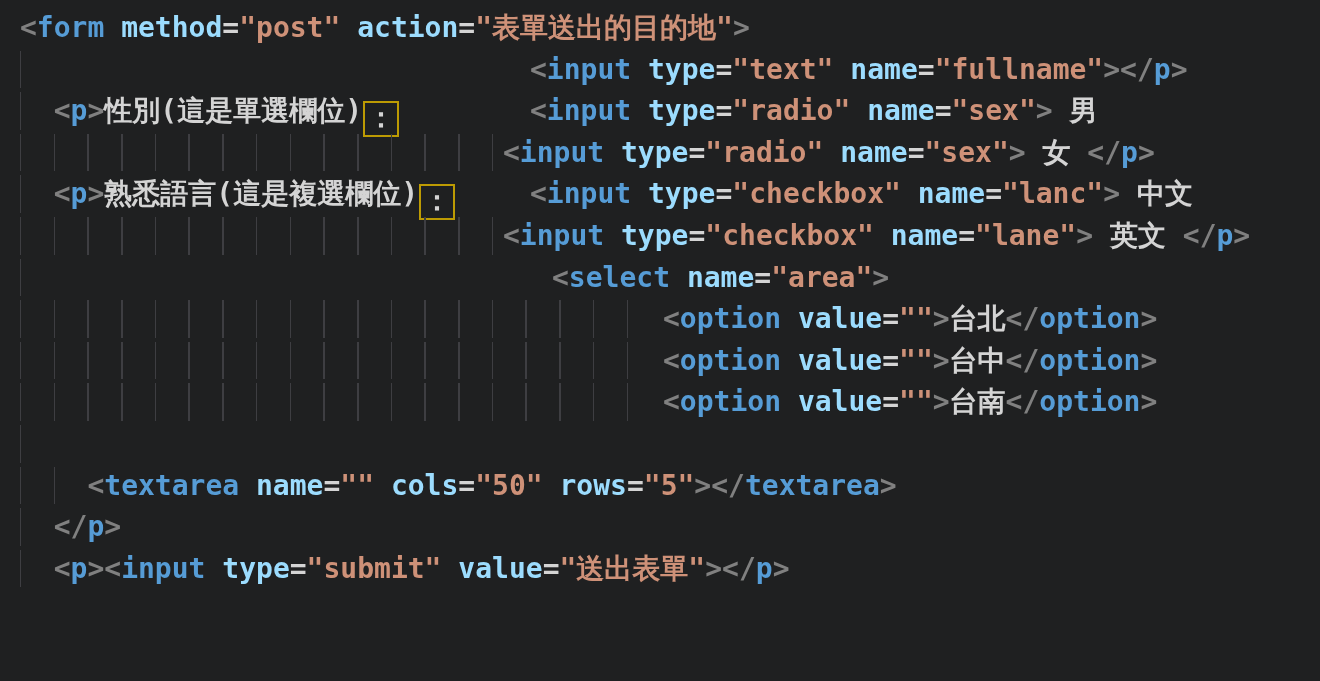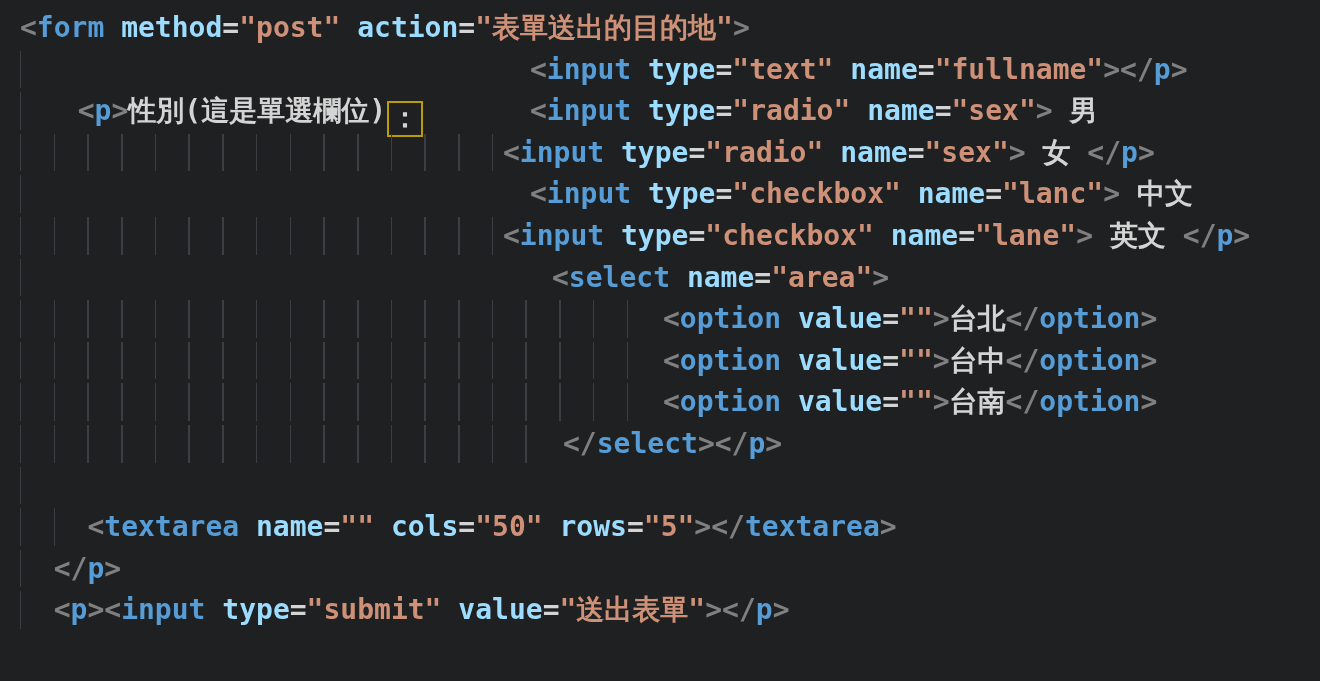--- a/index.html
+++ b/index.html
@@ -53,29 +53,30 @@
 <div id="code-area">
     <div class="code-line">
       <span class="code-part" style="left: 20px;"><span class="tok-punct">&lt;</span><span class="tok-tag">form</span><span class="tok-plain"> </span><span class="tok-attr">method</span><span class="tok-eq">=</span><span class="tok-str">"post"</span><span class="tok-plain"> </span><span class="tok-attr">action</span><span class="tok-eq">=</span><span class="tok-str">"表單送出的目的地"</span><span class="tok-punct">&gt;</span></span>
     </div>
     <div class="code-line">
       <div class="indent-guides" style="width: 28px;"></div>
       <span class="code-part" style="left: 530px;"><span class="tok-punct">&lt;</span><span class="tok-tag">input</span><span class="tok-plain"> </span><span class="tok-attr">type</span><span class="tok-eq">=</span><span class="tok-str">"text"</span><span class="tok-plain"> </span><span class="tok-attr">name</span><span class="tok-eq">=</span><span class="tok-str">"fullname"</span><span class="tok-punct">&gt;</span><span class="tok-punct">&lt;/</span><span class="tok-tag">p</span><span class="tok-punct">&gt;</span></span>
     </div>
     <div class="code-line">
       <div class="indent-guides" style="width: 28px;"></div>
-      <span class="code-part" style="left: 20px; margin-left: 24px;"><span class="tok-plain">  </span><span class="tok-punct">&lt;</span><span class="tok-tag">p</span><span class="tok-punct">&gt;</span><span class="tok-text">性別(這是單選欄位)</span><span class="tok-boxed">：</span></span>
+      <span class="code-part" style="left: 20px;"><span class="tok-plain">  </span><span class="tok-punct">&lt;</span><span class="tok-tag">p</span><span class="tok-punct">&gt;</span><span class="tok-text">性別(這是單選欄位)</span><span class="tok-boxed">：</span></span>
       <span class="code-part" style="left: 530px;"><span class="tok-punct">&lt;</span><span class="tok-tag">input</span><span class="tok-plain"> </span><span class="tok-attr">type</span><span class="tok-eq">=</span><span class="tok-str">"radio"</span><span class="tok-plain"> </span><span class="tok-attr">name</span><span class="tok-eq">=</span><span class="tok-str">"sex"</span><span class="tok-punct">&gt;</span><span class="tok-text"> 男</span></span>
     </div>
     <div class="code-line">
       <div class="indent-guides" style="width: 477px;"></div>
       <span class="code-part" style="left: 503px;"><span class="tok-punct">&lt;</span><span class="tok-tag">input</span><span class="tok-plain"> </span><span class="tok-attr">type</span><span class="tok-eq">=</span><span class="tok-str">"radio"</span><span class="tok-plain"> </span><span class="tok-attr">name</span><span class="tok-eq">=</span><span class="tok-str">"sex"</span><span class="tok-punct">&gt;</span><span class="tok-text"> 女 </span><span class="tok-punct">&lt;/</span><span class="tok-tag">p</span><span class="tok-punct">&gt;</span></span>
     </div>
     <div class="code-line">
       <div class="indent-guides" style="width: 28px;"></div>
+      <span class="code-part" style="left: 20px;"><span class="tok-plain">  </span><span class="tok-punct">&lt;</span><span class="tok-tag">p</span><span class="tok-punct">&gt;</span><span class="tok-text">熟悉語言(這是複選欄位)</span><span class="tok-boxed">：</span></span>
       <span class="code-part" style="left: 530px;"><span class="tok-punct">&lt;</span><span class="tok-tag">input</span><span class="tok-plain"> </span><span class="tok-attr">type</span><span class="tok-eq">=</span><span class="tok-str">"checkbox"</span><span class="tok-plain"> </span><span class="tok-attr">name</span><span class="tok-eq">=</span><span class="tok-str">"lanc"</span><span class="tok-punct">&gt;</span><span class="tok-text"> 中文</span></span>
     </div>
     <div class="code-line">
       <div class="indent-guides" style="width: 477px;"></div>
       <span class="code-part" style="left: 503px;"><span class="tok-punct">&lt;</span><span class="tok-tag">input</span><span class="tok-plain"> </span><span class="tok-attr">type</span><span class="tok-eq">=</span><span class="tok-str">"checkbox"</span><span class="tok-plain"> </span><span class="tok-attr">name</span><span class="tok-eq">=</span><span class="tok-str">"lane"</span><span class="tok-punct">&gt;</span><span class="tok-text"> 英文 </span><span class="tok-punct">&lt;/</span><span class="tok-tag">p</span><span class="tok-punct">&gt;</span></span>
     </div>
     <div class="code-line">
       <div class="indent-guides" style="width: 28px;"></div>
       <span class="code-part" style="left: 552px;"><span class="tok-punct">&lt;</span><span class="tok-tag">select</span><span class="tok-plain"> </span><span class="tok-attr">name</span><span class="tok-eq">=</span><span class="tok-str">"area"</span><span class="tok-punct">&gt;</span></span>
     </div>
@@ -85,24 +86,20 @@
     </div>
     <div class="code-line">
       <div class="indent-guides" style="width: 637px;"></div>
       <span class="code-part" style="left: 663px;"><span class="tok-punct">&lt;</span><span class="tok-tag">option</span><span class="tok-plain"> </span><span class="tok-attr">value</span><span class="tok-eq">=</span><span class="tok-str">""</span><span class="tok-punct">&gt;</span><span class="tok-text">台中</span><span class="tok-punct">&lt;/</span><span class="tok-tag">option</span><span class="tok-punct">&gt;</span></span>
     </div>
     <div class="code-line">
       <div class="indent-guides" style="width: 637px;"></div>
       <span class="code-part" style="left: 663px;"><span class="tok-punct">&lt;</span><span class="tok-tag">option</span><span class="tok-plain"> </span><span class="tok-attr">value</span><span class="tok-eq">=</span><span class="tok-str">""</span><span class="tok-punct">&gt;</span><span class="tok-text">台南</span><span class="tok-punct">&lt;/</span><span class="tok-tag">option</span><span class="tok-punct">&gt;</span></span>
     </div>
     <div class="code-line">
-      <div class="indent-guides" style="width: 537px;"></div>
-      <span class="code-part" style="left: 563px;"><span class="tok-punct">&lt;/</span><span class="tok-tag">select</span><span class="tok-punct">&gt;</span><span class="tok-punct">&lt;/</span><span class="tok-tag">p</span><span class="tok-punct">&gt;</span></span>
-    </div>
-    <div class="code-line">
       <div class="indent-guides" style="width: 28px;"></div>
     </div>
     <div class="code-line">
       <div class="indent-guides" style="width: 60px;"></div>
       <span class="code-part" style="left: 20px;"><span class="tok-plain">    </span><span class="tok-punct">&lt;</span><span class="tok-tag">textarea</span><span class="tok-plain"> </span><span class="tok-attr">name</span><span class="tok-eq">=</span><span class="tok-str">""</span><span class="tok-plain"> </span><span class="tok-attr">cols</span><span class="tok-eq">=</span><span class="tok-str">"50"</span><span class="tok-plain"> </span><span class="tok-attr">rows</span><span class="tok-eq">=</span><span class="tok-str">"5"</span><span class="tok-punct">&gt;</span><span class="tok-punct">&lt;/</span><span class="tok-tag">textarea</span><span class="tok-punct">&gt;</span></span>
     </div>
     <div class="code-line">
       <div class="indent-guides" style="width: 28px;"></div>
       <span class="code-part" style="left: 20px;"><span class="tok-plain">  </span><span class="tok-punct">&lt;/</span><span class="tok-tag">p</span><span class="tok-punct">&gt;</span></span>
     </div>

